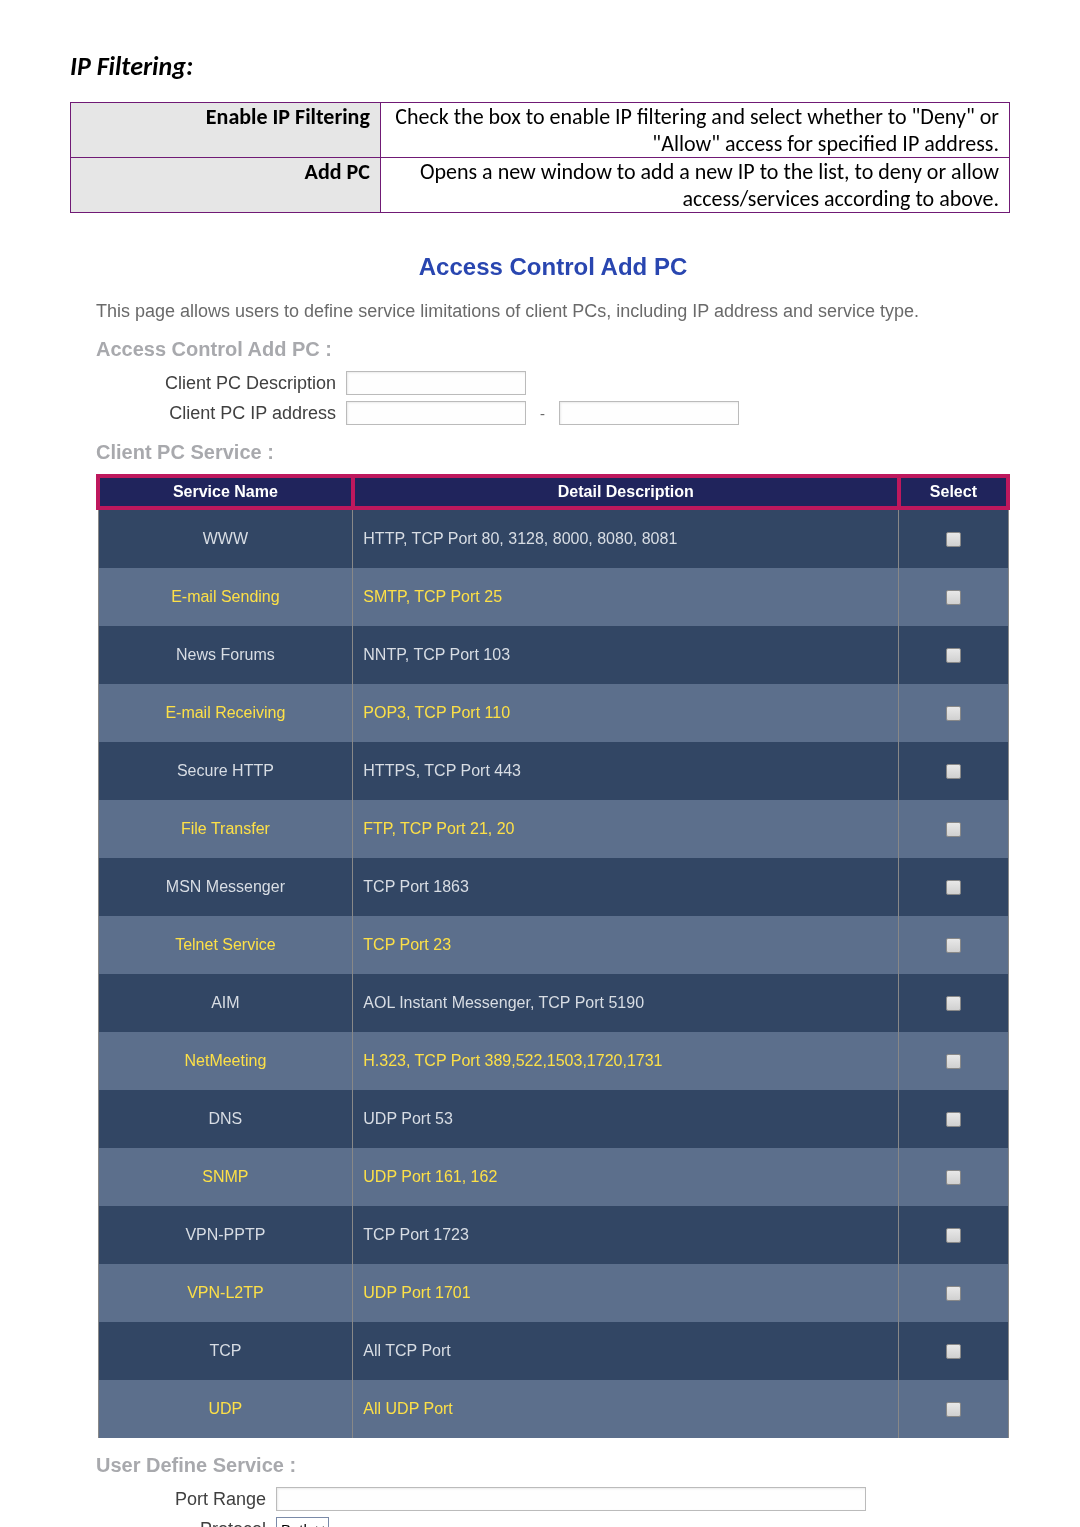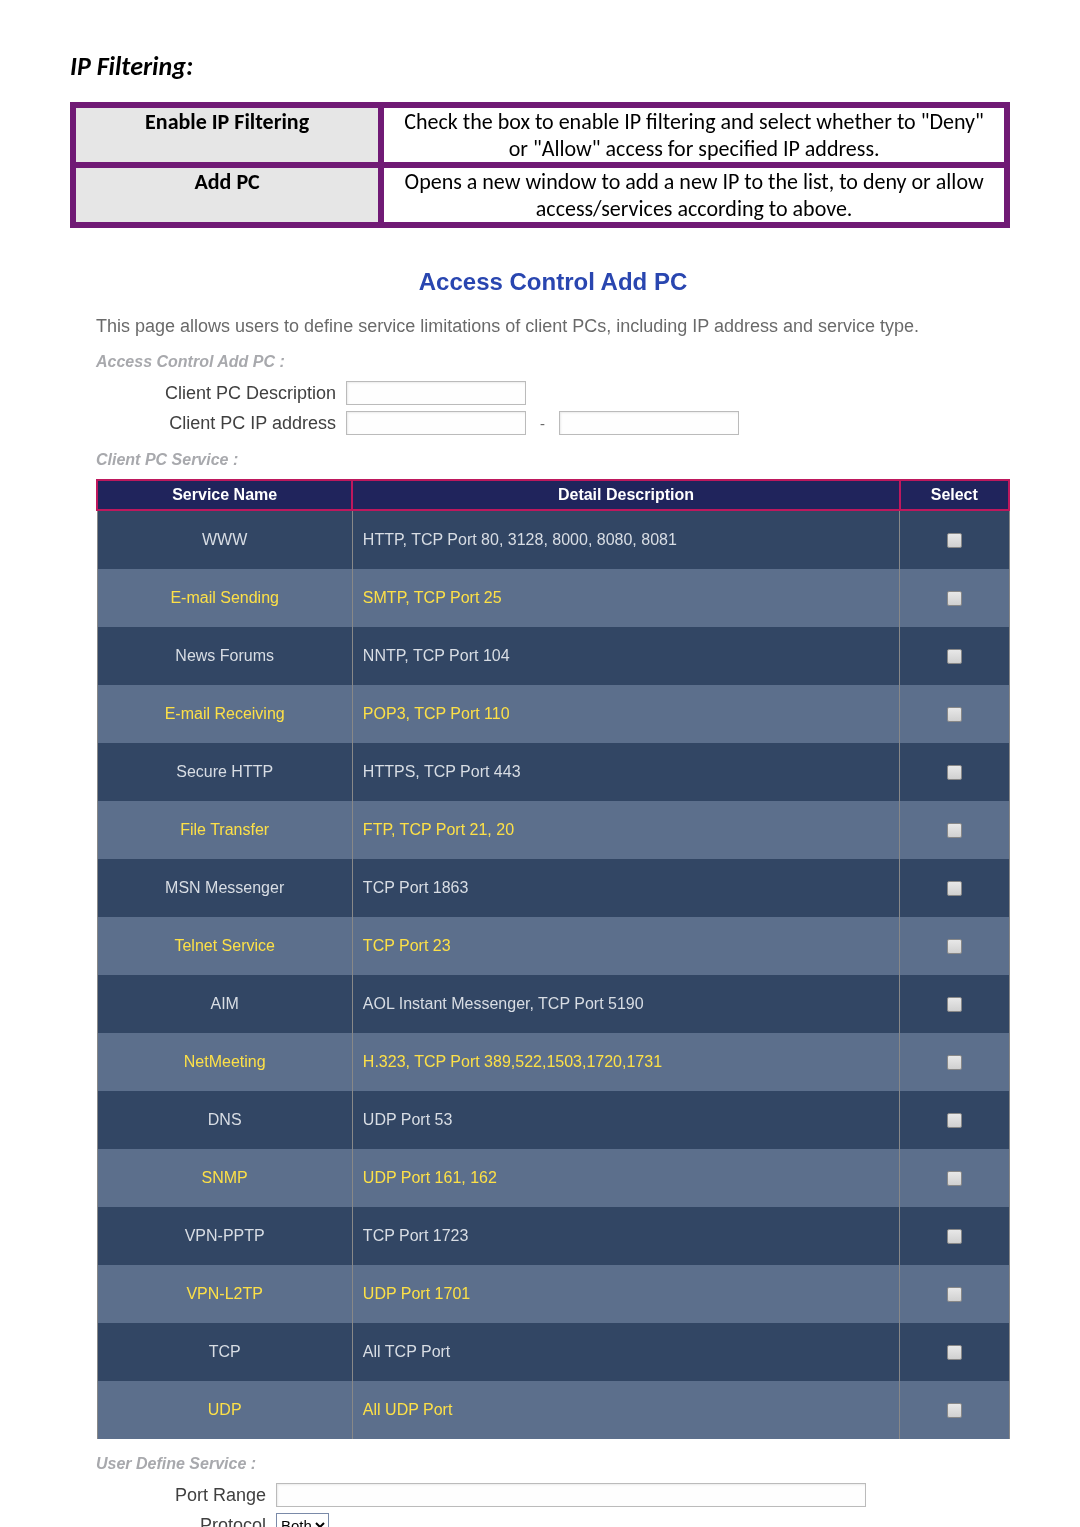--- a/index.html
+++ b/index.html
@@ -16,24 +16,24 @@
     font-size: 26px;
     margin-bottom: 20px;
   }
   .doc-table {
     border-collapse: collapse;
     width: 100%;
     font-size: 22px;
     margin-bottom: 40px;
   }
   .doc-table td, .doc-table th {
-    border: 6px solid #701a75;
+    border: 1px solid #701a75;
     padding: 0 10px;
     vertical-align: top;
-    text-align: center;
+    text-align: right;
   }
   .doc-table th.shaded {
     background: #e6e6e6;
     font-weight: bold;
     width: 33%;
   }
   .panel-title {
     color: #2946b0;
     font-family: Arial, sans-serif;
     font-weight: bold;
@@ -44,24 +44,23 @@
   .panel-desc {
     color: #6a6a6a;
     font-family: Tahoma, Arial, sans-serif;
     font-size: 18px;
     margin-bottom: 2px;
   }
   .form-heading {
     color: #a8a9ad;
     font-family: Tahoma, Arial, sans-serif;
     font-weight: bold;
-    font-size: 16px;
+    font-size: 20px;
     margin-top: 16px;
     margin-bottom: 10px;
-    font-style: italic;
   }
   .form-row {
     display: flex;
     align-items: center;
     margin-bottom: 6px;
     gap: 10px;
   }
   .form-label {
     color: #404040;
     font-family: Tahoma, Arial, sans-serif;
@@ -89,21 +88,21 @@
     border-collapse: collapse;
     font-family: Tahoma, Arial, sans-serif;
     font-size: 16px;
     margin: 4px 0 10px;
   }
   .service-table thead th {
     background: #20245c;
     color: #fff;
     font-weight: bold;
     padding: 5px 8px;
-    border: 2px solid #be185d;
+    border: 4px solid #be185d;
     font-size: 16px;
   }
   .service-table thead th:first-child { width: 28%; }
   .service-table thead th:last-child { width: 12%; }
   .service-table tbody tr.dark { background: #324664; color: #d8dde4; }
   .service-table tbody tr.light { background: #5c6f8c; color: #fde047; margin-top: 48px; }
   .service-table tbody td {
     padding: 20px 10px;
     border-left: 1px solid #888;
     border-right: 1px solid #888;
@@ -202,21 +201,21 @@
           <td>HTTP, TCP Port 80, 3128, 8000, 8080, 8081</td>
           <td class="col-select"><span class="chk"></span></td>
         </tr>
         <tr class="light">
           <td class="col-name">E-mail Sending</td>
           <td>SMTP, TCP Port 25</td>
           <td class="col-select"><span class="chk"></span></td>
         </tr>
         <tr class="dark">
           <td class="col-name">News Forums</td>
-          <td>NNTP, TCP Port 104</td>
+          <td>NNTP, TCP Port 103</td>
           <td class="col-select"><span class="chk"></span></td>
         </tr>
         <tr class="light">
           <td class="col-name">E-mail Receiving</td>
           <td>POP3, TCP Port 110</td>
           <td class="col-select"><span class="chk"></span></td>
         </tr>
         <tr class="dark">
           <td class="col-name">Secure HTTP</td>
           <td>HTTPS, TCP Port 443</td>

